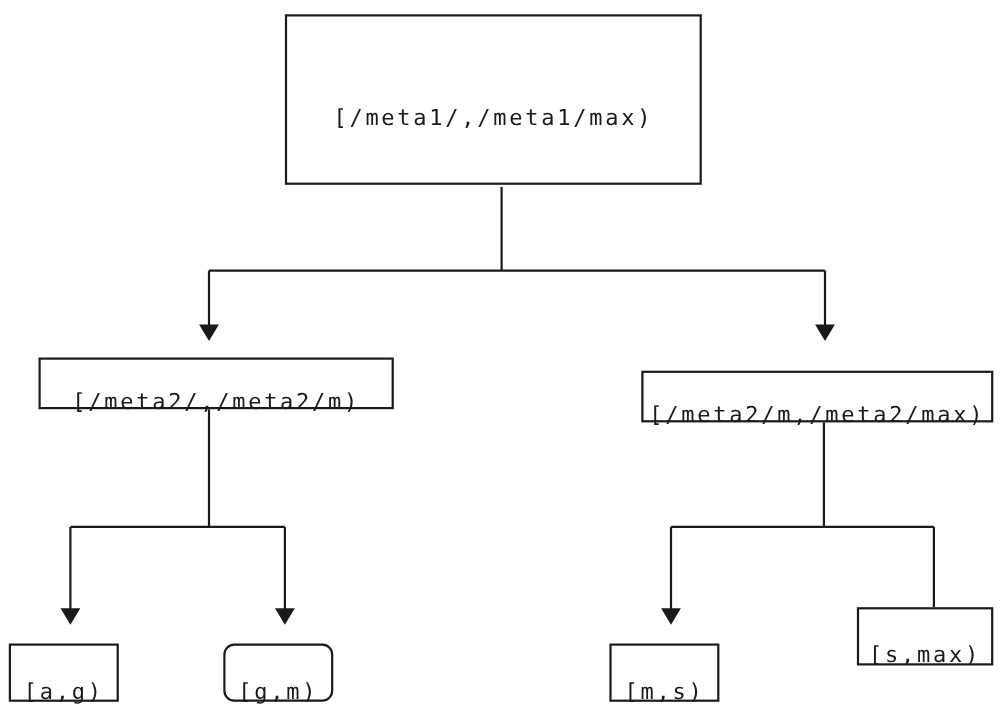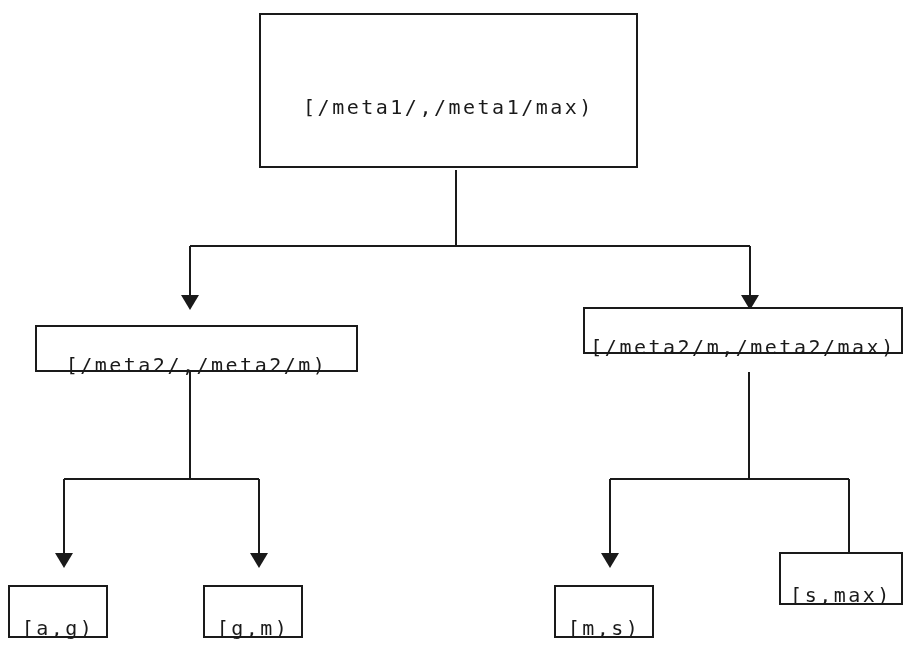--- a/index.html
+++ b/index.html
@@ -41,23 +41,23 @@
   .node span {
     font-weight: 400;
     font-size: 20px;
     letter-spacing: 2.5px;
     color: #1a1a1a;
     white-space: nowrap;
     margin-top: 32px;
   }
   .node-root      { left: 259px; top: 13px;  width: 379px; height: 155px; }
   .node-left      { left: 35px;  top: 325px; width: 323px; height: 47px; }
-  .node-right     { left: 583px; top: 307px; width: 320px; height: 47px; }
+  .node-right     { left: 583px; top: 337px; width: 320px; height: 47px; }
   .node-leaf-ag   { left: 8px;   top: 585px; width: 100px; height: 53px; }
-  .node-leaf-gm   { left: 203px; top: 585px; width: 100px; height: 53px; }
+  .node-leaf-gm   { left: 203px; top: 585px; width: 100px; height: 53px; border-radius: 10px; }
   .node-leaf-ms   { left: 554px; top: 585px; width: 100px; height: 53px; }
   .node-leaf-smax { left: 779px; top: 552px; width: 124px; height: 53px; }
 </style>
 </head>
 <body>
 
 <div class="canvas">
 
   <svg class="edges" width="912" height="652" viewBox="0 0 912 652">
 

